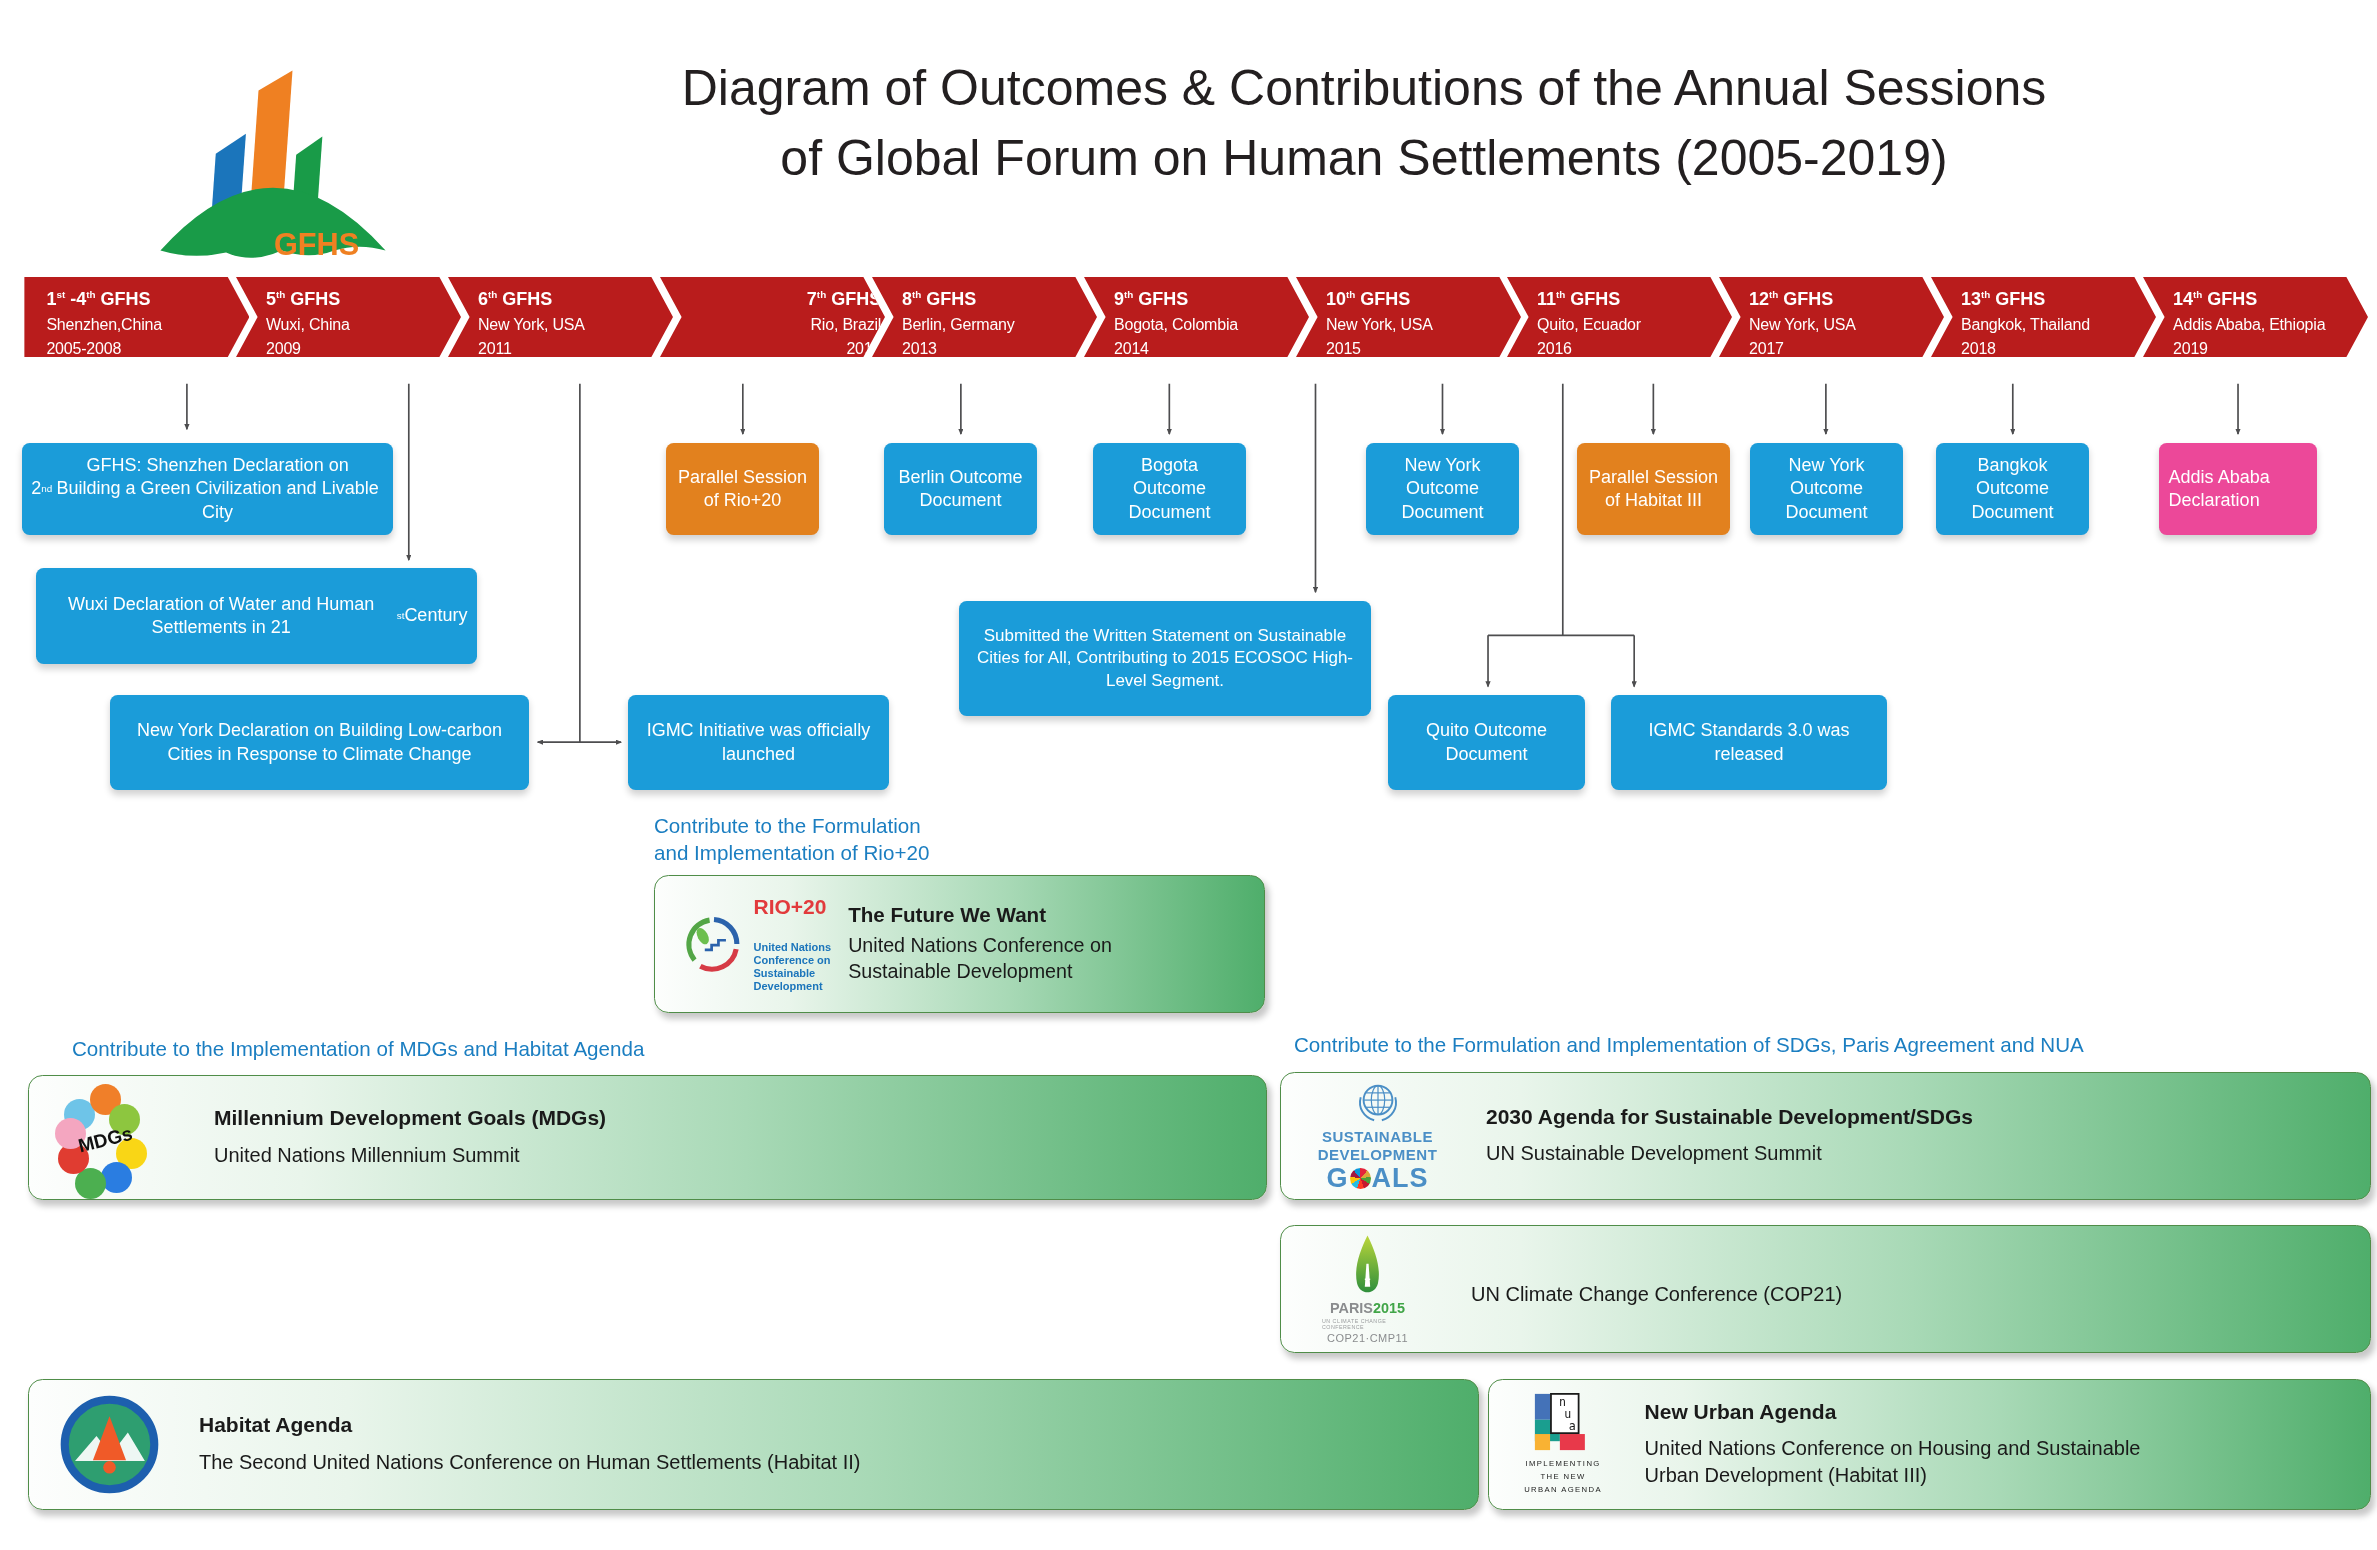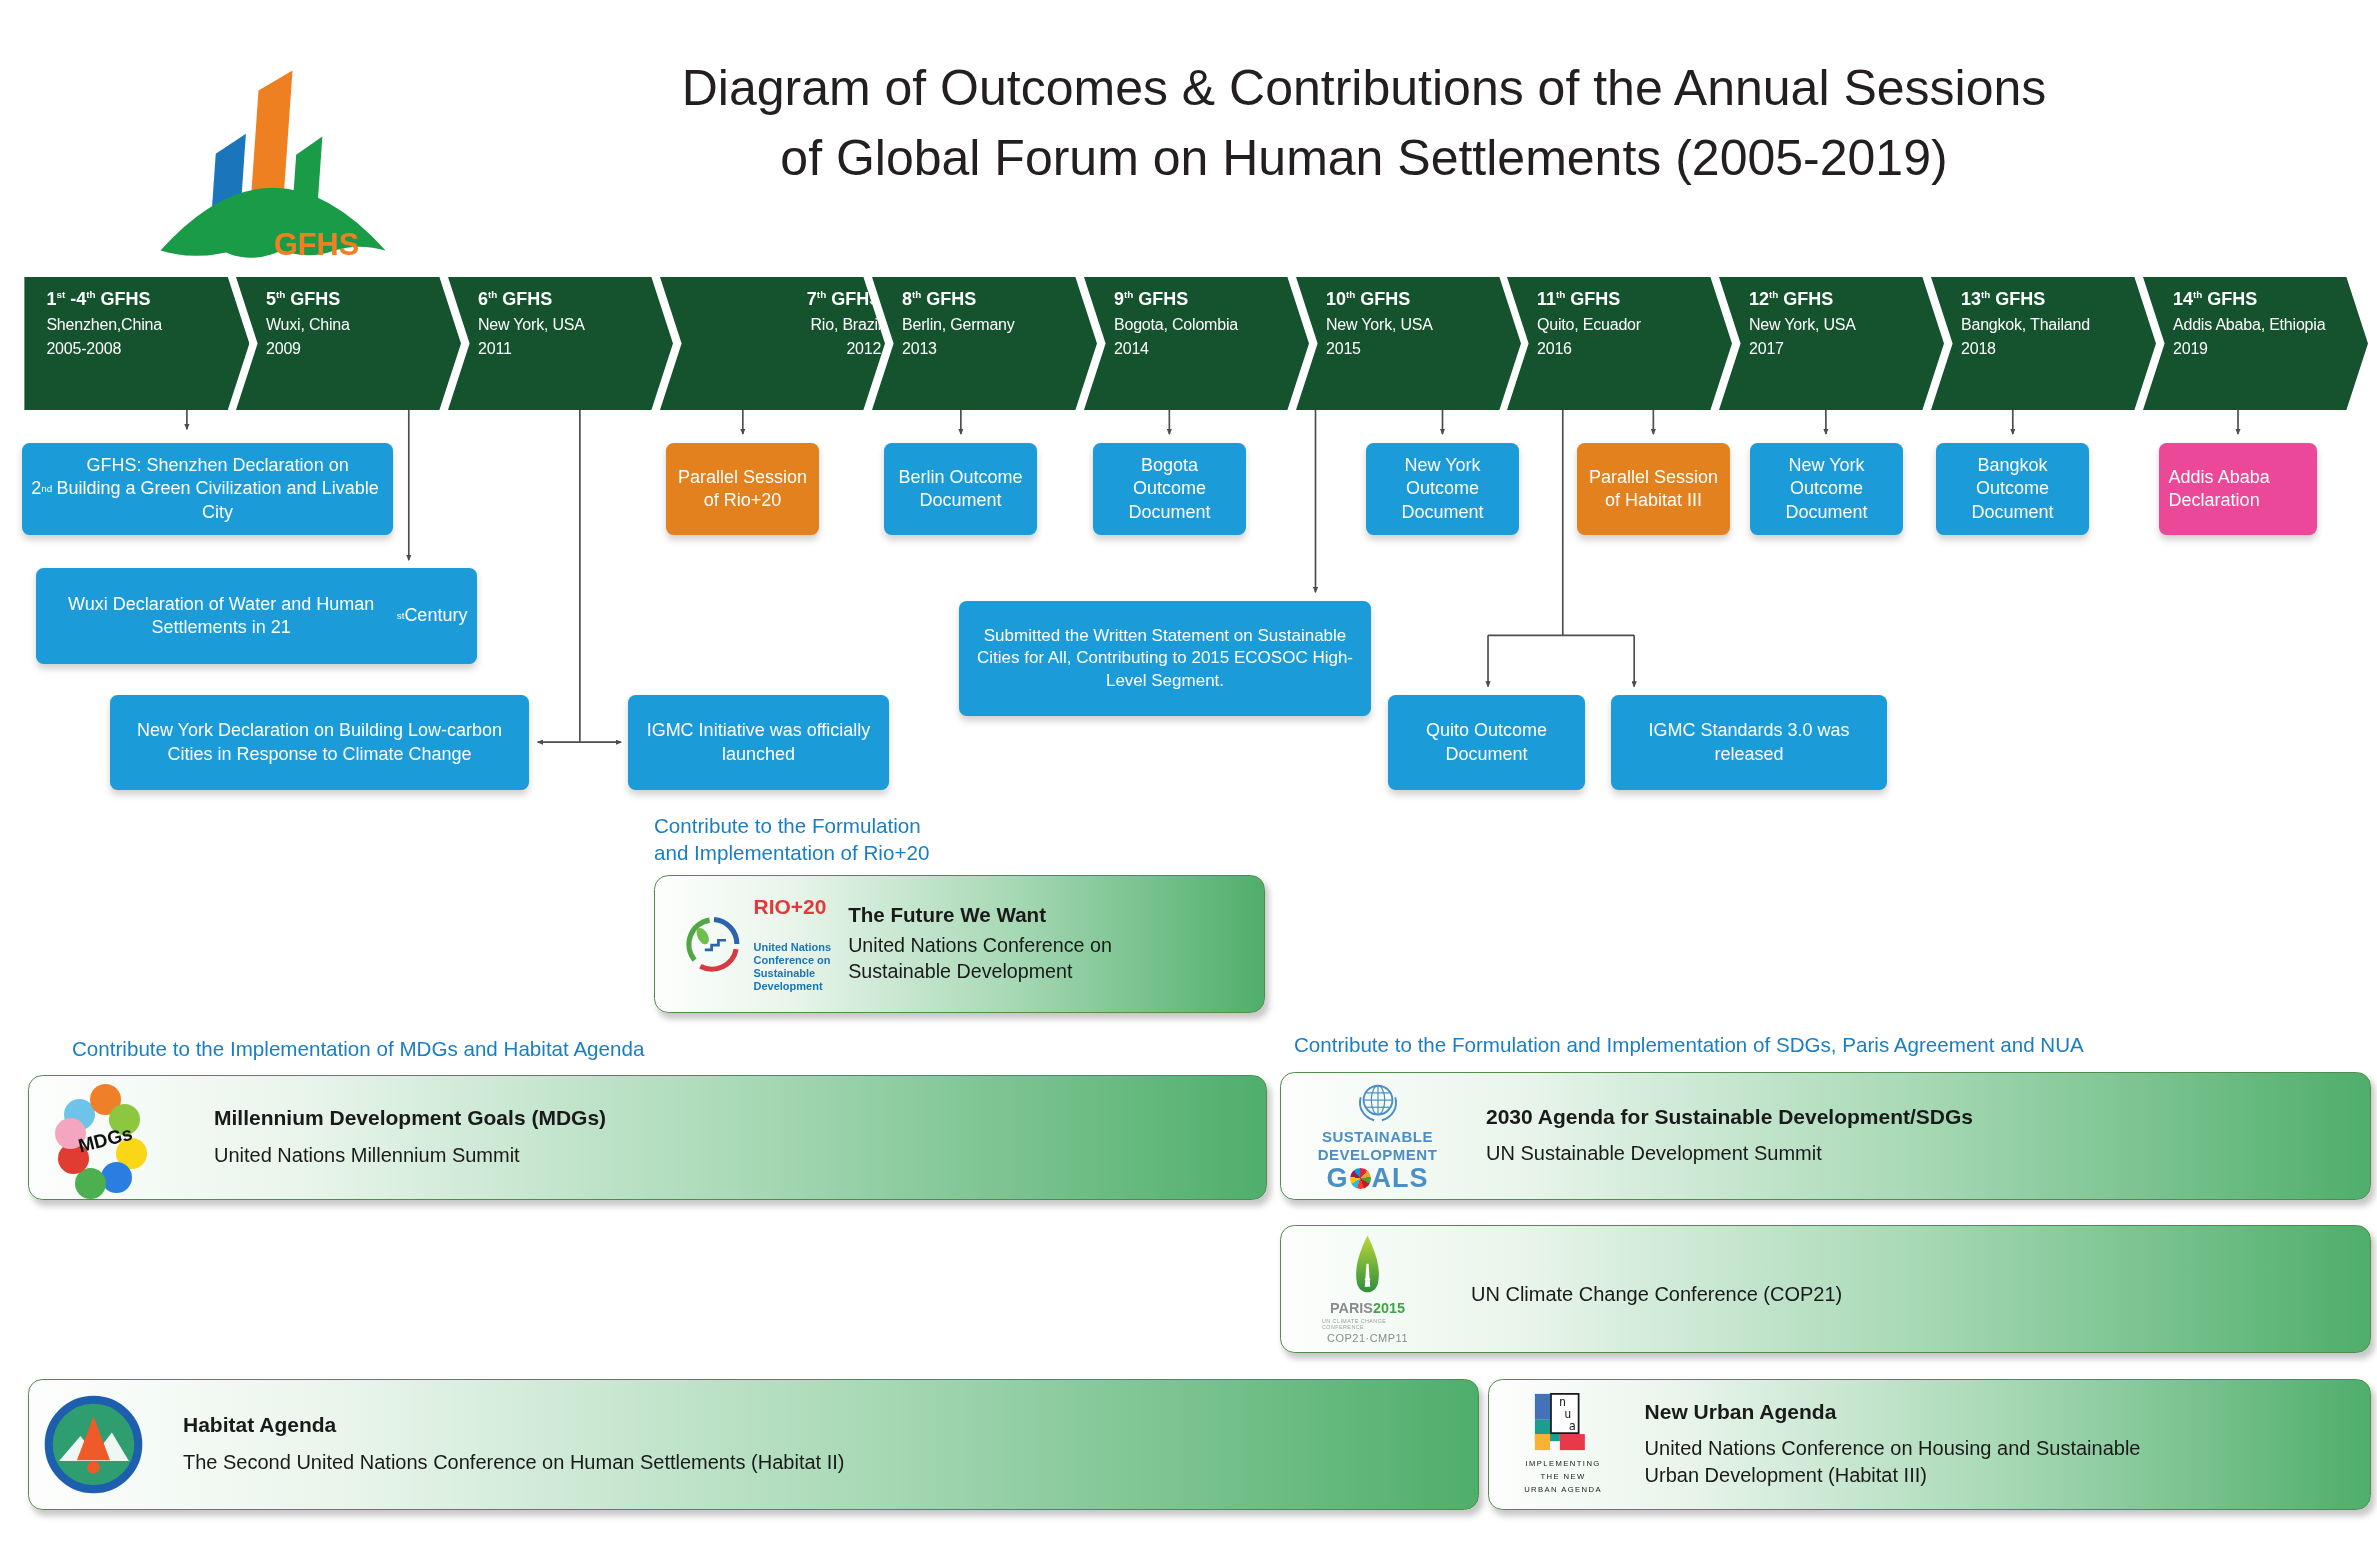--- a/index.html
+++ b/index.html
@@ -11,21 +11,21 @@
 
   
   #gfhs-logo{position:absolute;left:153px;top:34px;width:240px;height:229px;}
   #page-title{
     position:absolute;left:398px;top:53px;width:1932px;
     font-size:50px;line-height:1.4;text-align:center;color:#231F20;
   }
 
   
   .chev{
-    position:absolute;top:277px;height:133px;width:225px;background:#14532d;color:#fff;
+    position:absolute;top:277px;height:80px;width:225px;background:#b91c1c;color:#fff;
     clip-path:polygon(0 0, calc(100% - 21.6px) 0, 100% 50%, calc(100% - 21.6px) 100%, 0 100%, 21.6px 50%);
     box-sizing:border-box;padding:11.5px 3.8px 0 30px;
   }
   .chev.first{
     clip-path:polygon(0 0, calc(100% - 21.6px) 0, 100% 50%, calc(100% - 21.6px) 100%, 0 100%);
     padding-left:22px;
   }
   .chev .l1{font-size:18px;font-weight:bold;white-space:nowrap;}
   .chev .l2,.chev .l3{font-size:16px;margin-top:6.2px;white-space:nowrap;letter-spacing:-0.2px;}
   #chev-0{left:24.4px;}  #chev-1{left:236px;} #chev-2{left:448px;} #chev-3{left:660px;text-align:right;}
@@ -73,21 +73,21 @@
     background:linear-gradient(90deg,#FDFEFD 0%,#E9F5EB 22%,#A8D9B6 58%,#4FAE6B 100%);
     box-shadow:3.8px 5.8px 6.7px rgba(0,0,0,0.22);
     display:flex;align-items:center;
   }
   .gtitle{font-weight:bold;font-size:21px;color:#1A1A1A;}
   .gsub{font-size:20px;color:#1A1A1A;margin-top:11.5px;line-height:1.35;}
   #rio-box{left:654px;top:875px;width:611px;height:138px;padding-left:30px;gap:17px;}
   #mdg-box{left:28px;top:1075px;width:1239px;height:125px;padding-left:26px;gap:46px;}
   #sdg-box{left:1280px;top:1072px;width:1091px;height:128px;padding-left:34px;gap:46px;}
   #paris-box{left:1280px;top:1225px;width:1091px;height:128px;padding-left:41px;gap:58px;}
-  #habitat-box{left:28px;top:1379px;width:1451px;height:131px;padding-left:13px;gap:38px;}
+  #habitat-box{left:28px;top:1379px;width:1451px;height:131px;padding-left:29px;gap:38px;}
   #nua-box{left:1488px;top:1379px;width:883px;height:131px;padding-left:21.6px;gap:29px;}
 
   
   .rio-logo{display:flex;align-items:center;gap:10.5px;}
   .rio-name{color:#E23A3C;font-weight:bold;font-size:21px;margin-bottom:22px;}
   .rio-sub{color:#1B75BB;font-weight:bold;font-size:11px;line-height:1.18;}
   #rio-box .gsub{margin-top:4.8px;font-size:19.7px;}
   #rio-box .gtitle{font-size:20.6px;}
 
   

